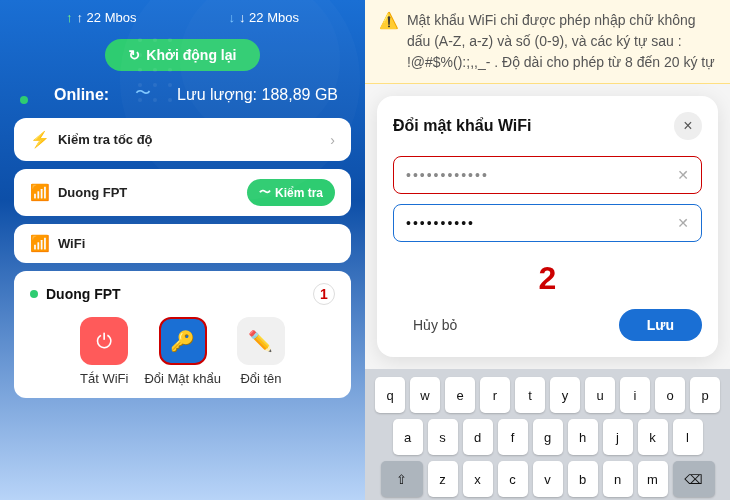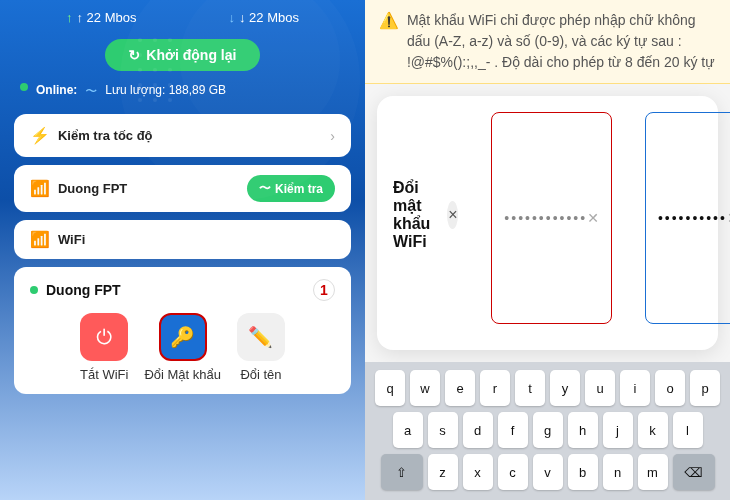--- a/index.html
+++ b/index.html
@@ -61,24 +61,24 @@
       font-weight: 600;
       cursor: pointer;
       display: flex;
       align-items: center;
       gap: 6px;
       margin: 4px 0 12px 0;
     }
 
     .status-bar {
       display: flex;
-      align-items: flex-start;
-      gap: 8px;
+      align-items: flex-end;
+      gap: 26px;
       color: white;
-      font-size: 12px;
+      font-size: 16px;
       margin-bottom: 10px;
       width: 100%;
       padding: 0 20px;
     }
 
     .online-dot {
       width: 8px; height: 8px;
       background: #2ecc71;
       border-radius: 50%;
       display: inline-block;
@@ -279,22 +279,21 @@
     }
 
     .modal-container {
       background: white;
       border-radius: 16px;
       margin: 12px;
       padding: 16px;
       box-shadow: 0 4px 20px rgba(0,0,0,0.1);
       flex: 1;
       display: flex;
-      flex-direction: row;
-      gap: 33px;
+      flex-direction: column;
     }
 
     .modal-header {
       display: flex;
       justify-content: space-between;
       align-items: center;
       margin-bottom: 16px;
     }
 
     .modal-title {

